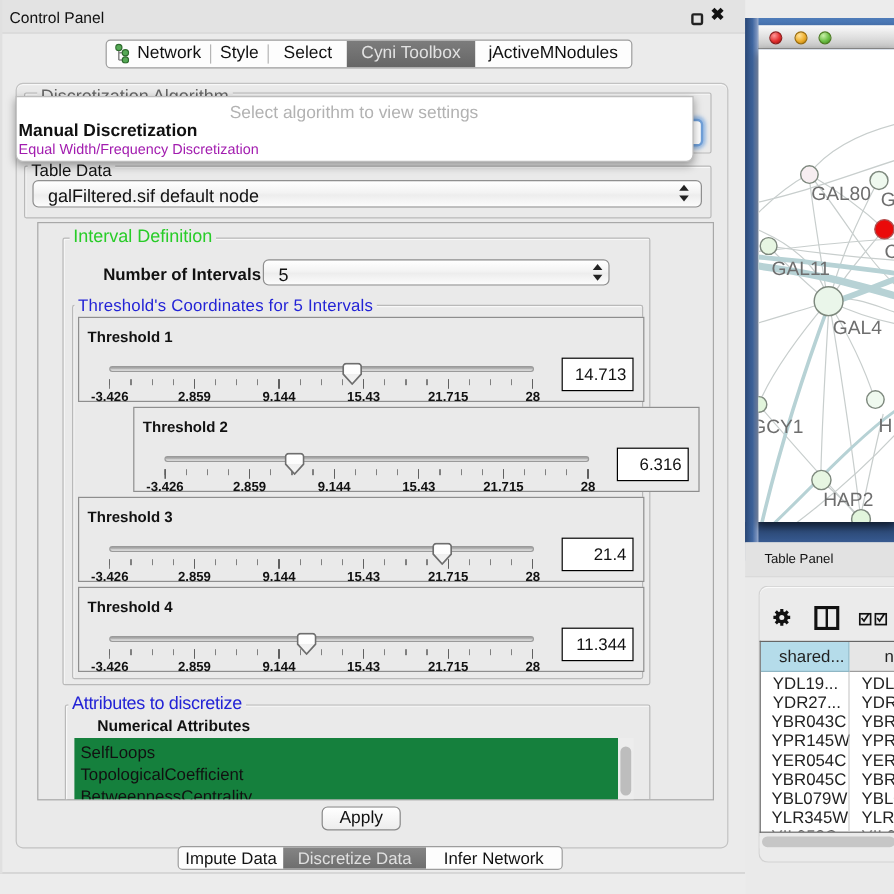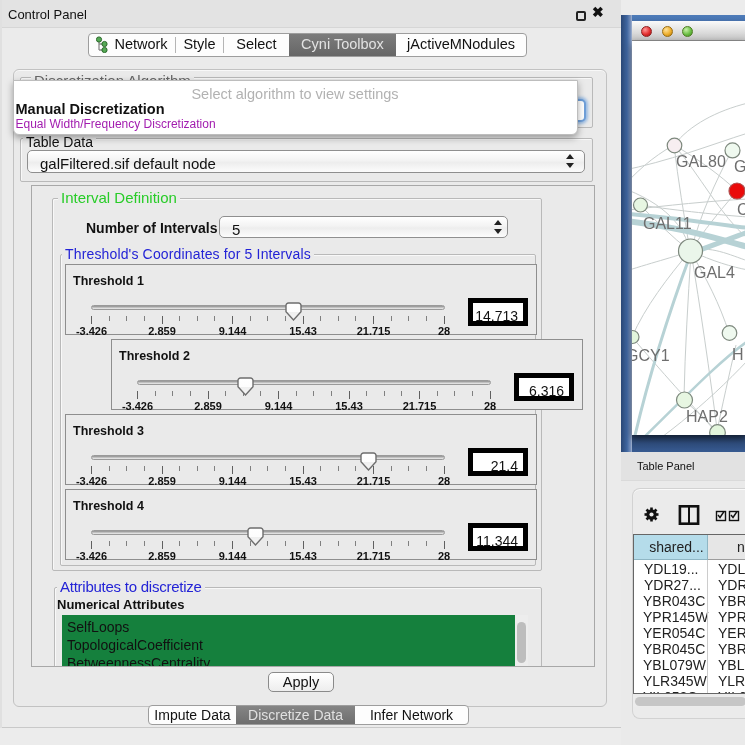--- a/index.html
+++ b/index.html
@@ -71,26 +71,26 @@
 .tpanel .tl { position:absolute; left:7px; top:9px; font-size:12.5px; font-weight:bold; color:#111; }
 .track { position:absolute; left:25px; top:40px; width:354px; height:5px; border-radius:2.5px;
   background:linear-gradient(180deg,#8e8e8e,#c6c6c6 55%,#efefef); border:1px solid #9a9a9a; }
 .ticks-mi { position:absolute; left:25px; top:51px; width:355px; height:5px;
   background:repeating-linear-gradient(90deg,#808080 0 1px,transparent 1px 17.625px); }
 .ticks-ma { position:absolute; left:25px; top:51px; width:355px; height:8px;
   background:repeating-linear-gradient(90deg,#606060 0 1px,transparent 1px 70.5px); }
 .slbl { position:absolute; top:60px; font-size:11px; font-weight:bold; color:#111; transform:translateX(-50%); }
 .thumb-s { position:absolute; top:37px; width:17px; height:19px; margin-left:-8.5px; }
 .vbox { position:absolute; left:402px; top:33px; width:60px; height:28px; background:#fff;
-  border:5px solid #000000; font-size:14px; color:#111; text-align:right; line-height:26px; padding-right:5px; }
+  border:1px solid #000000; font-size:14px; color:#111; text-align:right; line-height:26px; padding-right:5px; }
 
 
 #g-attr { left:22px; top:401px; width:488px; height:279px; }
 #l-attr { left:2px; top:-8px; font-size:15px; color:#2323d6; letter-spacing:-0.25px; }
-#lbl-num { position:absolute; left:25px; top:411px; font-size:13px; font-weight:bold; color:#111; }
+#lbl-num { position:absolute; left:25px; top:411px; font-size:13px; font-weight:bold; color:#111;padding-left:24px; }
 #alist { position:absolute; left:30px; top:429px; width:453px; height:100px; background:#15803d; padding-top:3px; }
 #alist .it { font-size:14px; color:#111; padding-left:5px; height:18px; line-height:18px; }
 #alist-sb { position:absolute; left:483px; top:429px; width:13px; height:100px; background:#ededed; }
 #alist-sb .thumb { position:absolute; left:2px; top:7px; width:9px; height:41px; background:#bdbdbd; border-radius:5px; }
 
 
 #apply { position:absolute; left:254px; top:602px; width:66px; height:20px;
   background:linear-gradient(180deg,#ffffff,#ededed); border:1px solid #8a8a8a; border-radius:5px;
   font-size:14.5px; color:#111; text-align:center; line-height:18px; }
 #btabs { position:absolute; left:148px; top:705px; height:20px; background:#fdfdfd;

